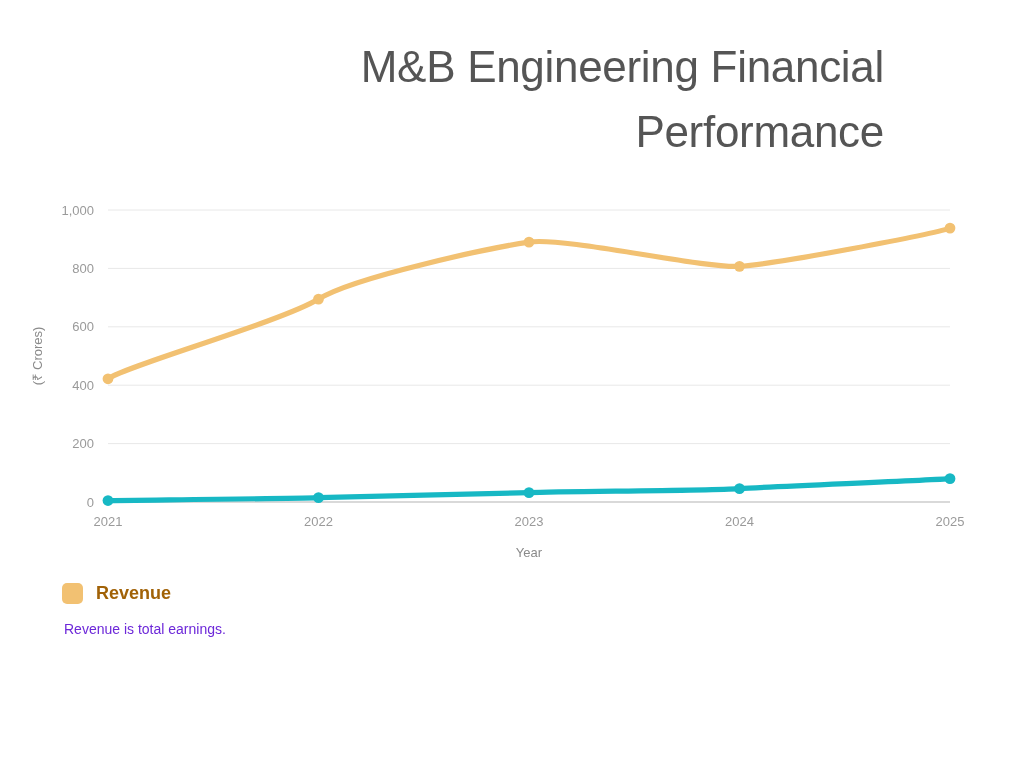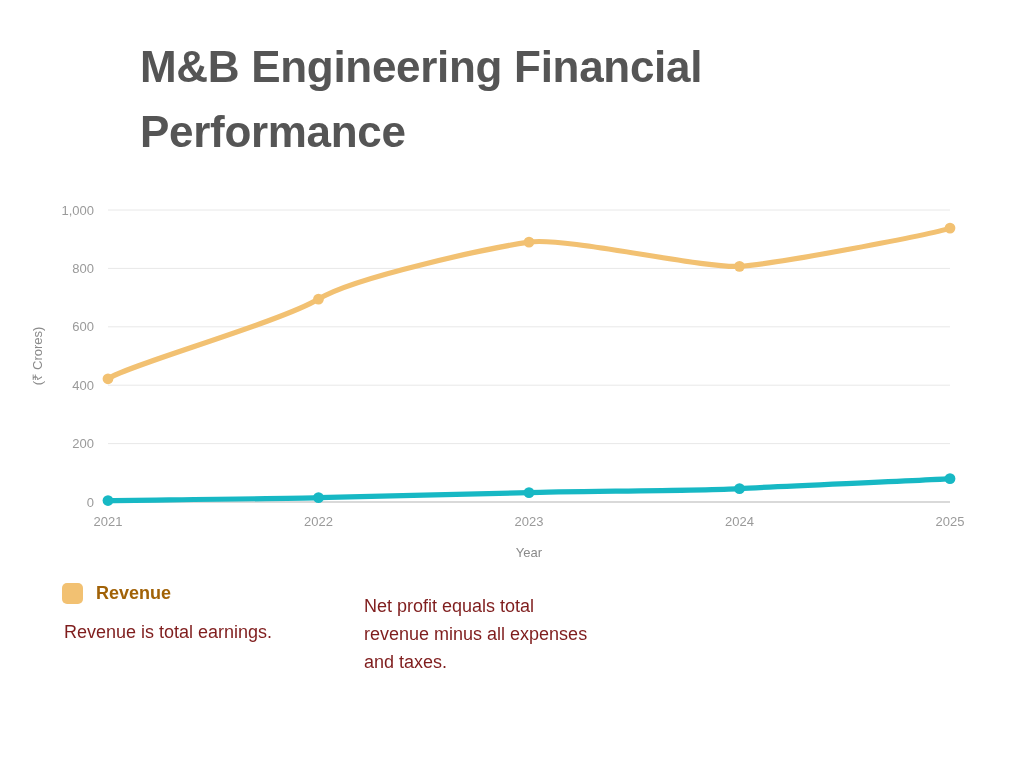--- a/index.html
+++ b/index.html
@@ -14,24 +14,24 @@
     position: relative;
     width: 1024px; height: 768px;
     background: #ffffff;
   }
 
   
   #chart-title {
     position: absolute;
     left: 140px; top: 34px;
     width: 744px;
-    text-align: left;
+    text-align: right;
     font-size: 44px;
     line-height: 1.48;
-    font-weight: 700;
+    font-weight: 400;
     color: #555555;
     letter-spacing: -0.3px;
   }
 
   
   #plot-wrap {
     position: absolute;
     left: 0; top: 160px;
     width: 1024px; height: 400px;
   }
@@ -72,23 +72,23 @@
     flex: 0 0 auto;
   }
   .legend-label {
     font-size: 18px;
     font-weight: 700;
     color: #a16207;
     white-space: nowrap;
   }
   .legend-desc {
     margin-top: 13px;
-    font-size: 18px;
+    font-size: 14px;
     line-height: 1.55;
-    color: #7f1d1d;
+    color: #6d28d9;
     max-width: 232px;
   }
   #legend .legend-col:first-child .legend-desc { margin-left: 2px; }
 </style>
 </head>
 <body>
 
 <div id="page">
 
   <div id="chart-title">M&amp;B Engineering Financial Performance</div>
@@ -144,20 +144,19 @@
 
     <div class="legend-col">
       <div class="legend-head">
         <span class="legend-swatch" style="background:#F2C172"></span>
         <span class="legend-label">Revenue</span>
       </div>
       <div class="legend-desc">Revenue is total earnings.</div>
     </div>
 
     <div class="legend-col">
-      <div class="legend-desc">Net profit equals total revenue minus all expenses and taxes.</div>
     </div>
 
     <div class="legend-col">
     </div>
 
   </div>
 </div>
 
 </body></html>

